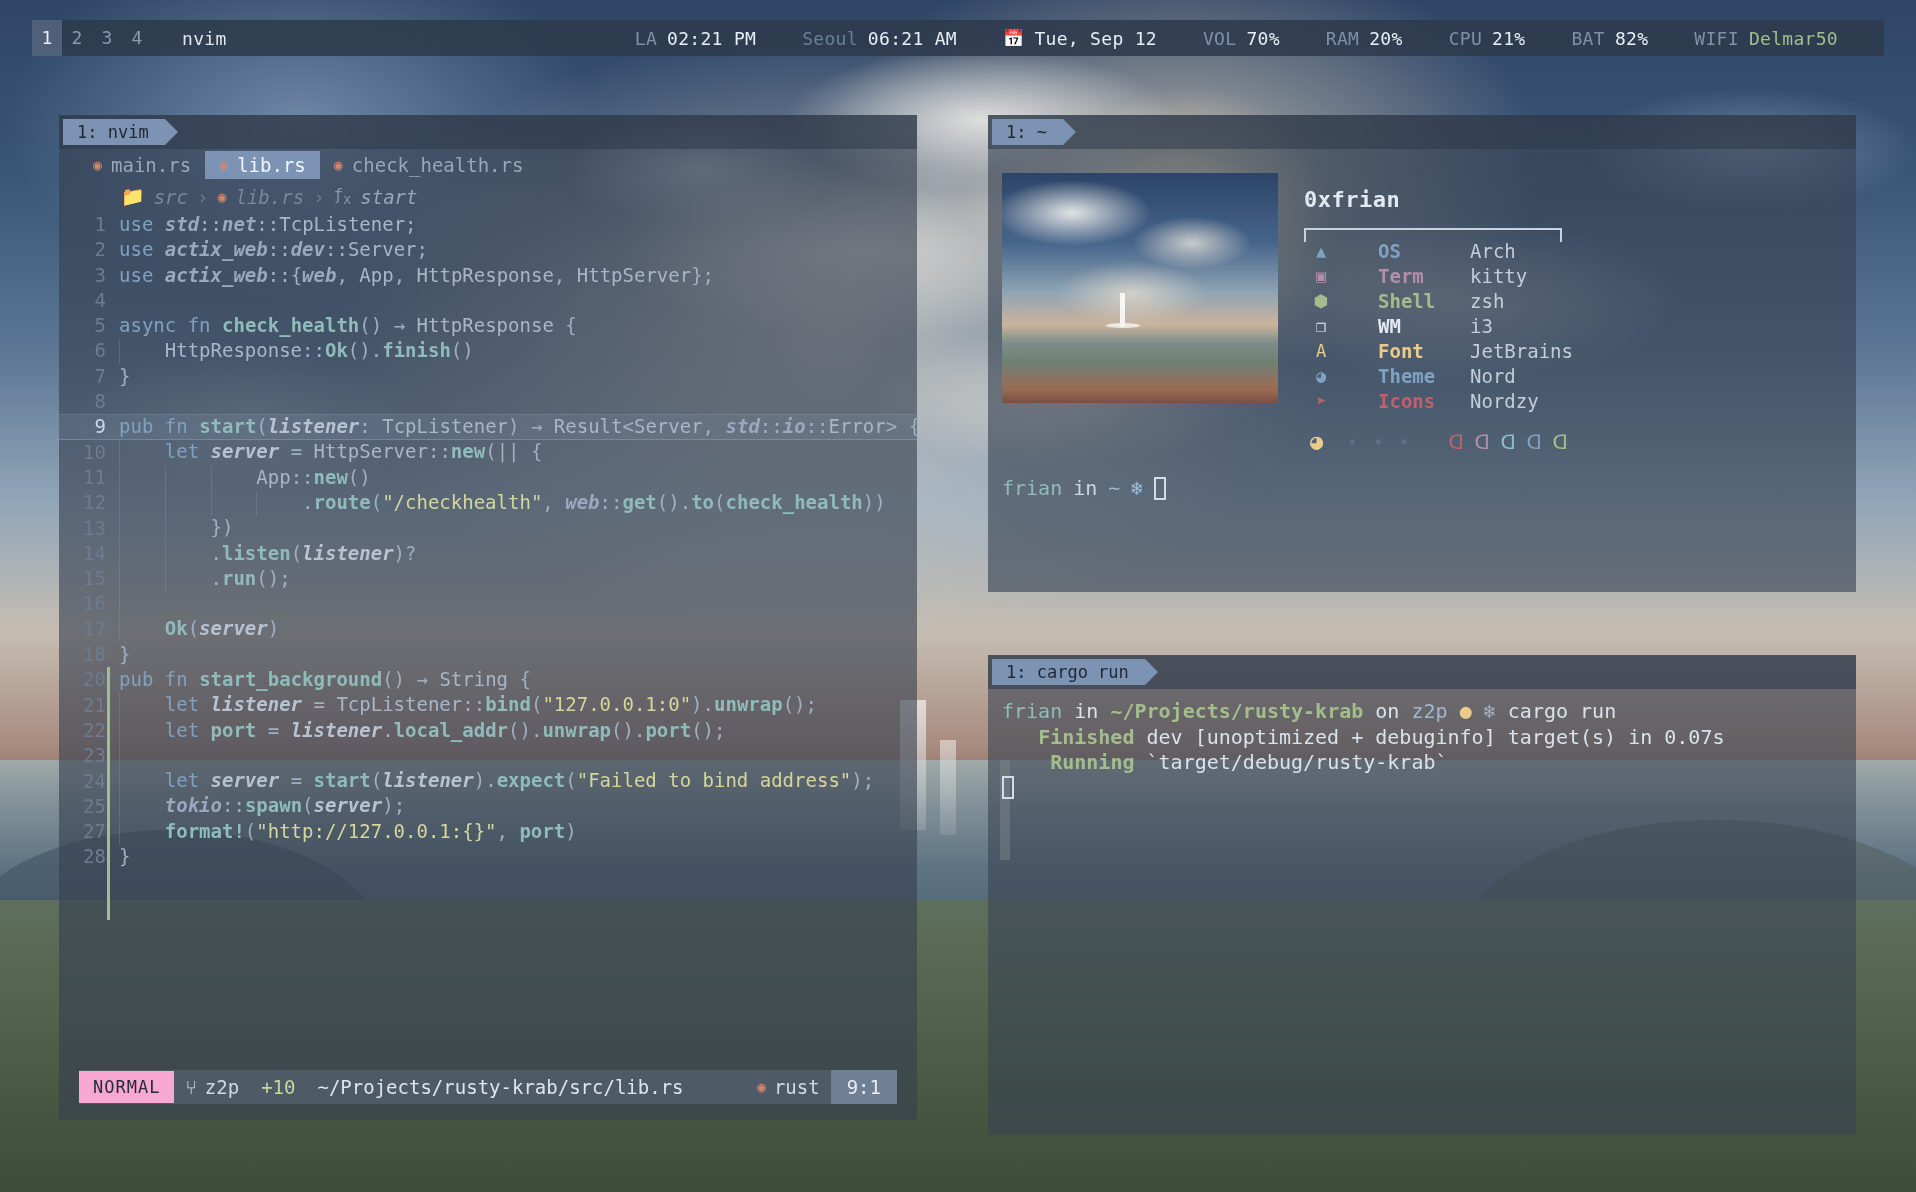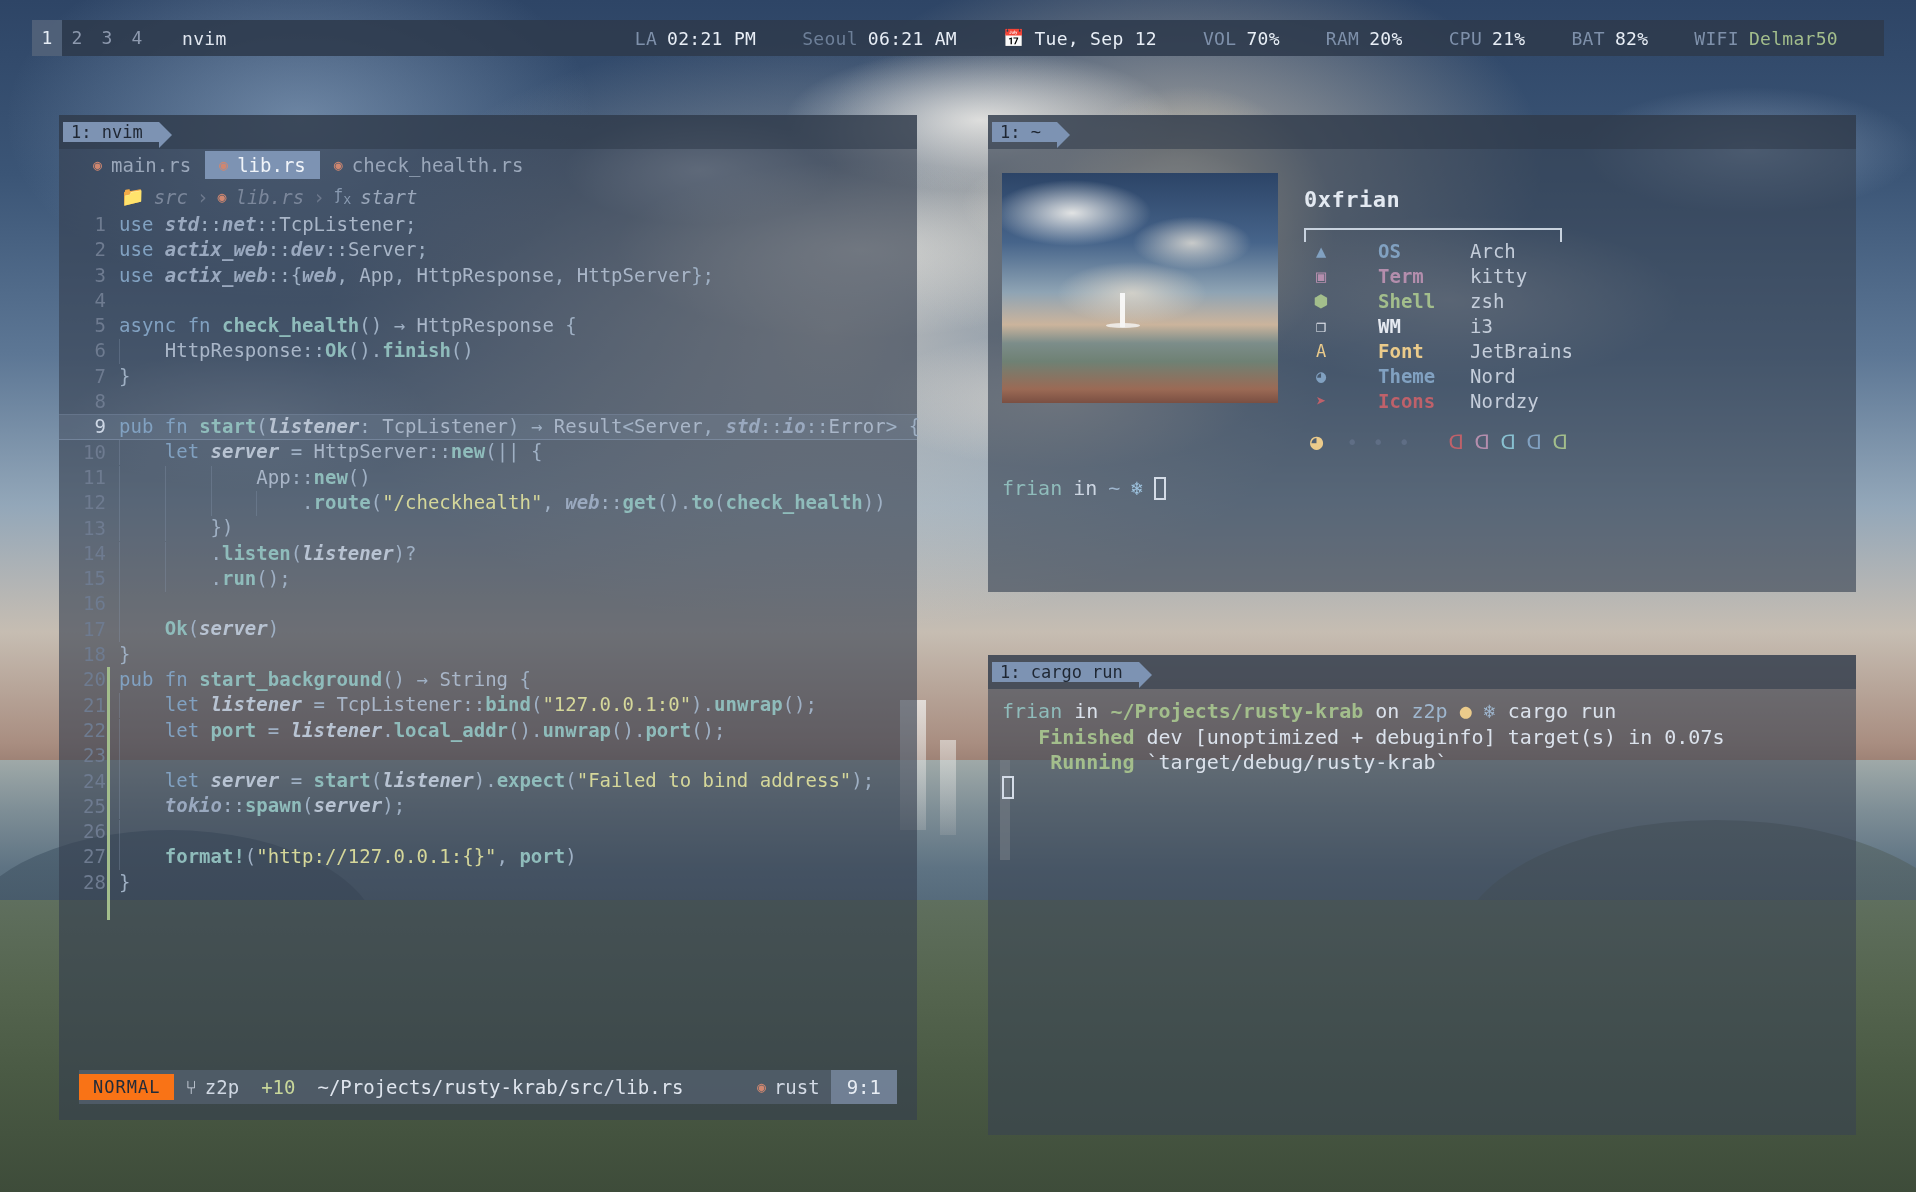--- a/index.html
+++ b/index.html
@@ -77,21 +77,21 @@
   .bar-val.green { color:#a3be8c; }
   .cal-ic { color:#88a2c4; font-size:17px; }
 
   
   .win { position:absolute; z-index:20; }
   .win-tabline {
     height:34px; display:flex; align-items:center;
     background:rgba(47,58,74,.82);
   }
   .win-tag {
-    position:relative; height:20px; padding:0 16px 0 8px;
+    position:relative; height:26px; padding:0 16px 0 14px;
     background:#7d93b3; color:#1f2733; font-size:17px;
     display:flex; align-items:center; margin-left:4px;
   }
   .win-tag:after {
     content:""; position:absolute; right:-13px; top:0;
     border-top:13px solid transparent; border-bottom:13px solid transparent;
     border-left:13px solid #7d93b3;
   }
 
   
@@ -121,21 +121,21 @@
   .var  { color:#b8c3d2; font-style:italic;font-weight:bold; }
   .mac  { color:#8fbcbb; font-weight:bold; }
   .indent { display:inline-block; border-left:1px solid rgba(140,155,180,.30); height:25px; vertical-align:middle; margin-right:-1px; }
   .addbar { position:absolute; left:48px; width:3px; background:#a3be8c; }
 
   .statusline {
     position:absolute; left:20px; right:20px; bottom:16px; height:34px;
     display:flex; align-items:center; font-size:19px;
     background:rgba(92,105,126,.55); color:#d3dae5;
   }
-  .sl-mode { background:#f97316; color:#222c3a; padding:8px 14px; height:26px; display:flex; align-items:center; letter-spacing:1px; font-size:17px;}
+  .sl-mode { background:#f9a8d4; color:#222c3a; padding:8px 14px; height:32px; display:flex; align-items:center; letter-spacing:1px; font-size:17px;}
   .sl-item { padding:0 11px; display:flex; align-items:center; gap:8px; }
   .sl-branch { color:#cfd7e2; }
   .sl-add { color:#c8d79a; }
   .sl-path { color:#dfe5ee; }
   .sl-flex { flex:1; }
   .sl-pos { background:rgba(140,158,185,.55); color:#e8edf4; padding:0 16px; height:34px; display:flex; align-items:center; }
 
   
   #term1 { left:988px; top:115px; width:868px; height:477px; }
   #term1 .win-body { height:443px; background:rgba(54,64,80,.62); position:relative; padding:12px 0 0 0; }
@@ -291,21 +291,20 @@
         <div class="cl"><span class="ln">15</span><span><span class="indent">&nbsp;&nbsp;&nbsp;&nbsp;</span><span class="indent">&nbsp;&nbsp;&nbsp;&nbsp;</span><span class="punc">.</span><span class="fn">run</span><span class="punc">(</span><span class="punc">)</span><span class="punc">;</span></span></div>
         <div class="cl"><span class="ln">16</span><span><span class="indent">&nbsp;&nbsp;&nbsp;&nbsp;</span></span></div>
         <div class="cl"><span class="ln">17</span><span><span class="indent">&nbsp;&nbsp;&nbsp;&nbsp;</span><span class="fn">Ok</span><span class="punc">(</span><span class="var">server</span><span class="punc">)</span></span></div>
         <div class="cl"><span class="ln">18</span><span><span class="punc">}</span></span></div>
         <div class="cl"><span class="ln">20</span><span><span class="kw">pub</span> <span class="kw">fn</span> <span class="fn">start_background</span><span class="punc">(</span><span class="punc">)</span> <span class="punc">→</span> <span class="ty">String</span> <span class="punc">{</span></span></div>
         <div class="cl"><span class="ln">21</span><span><span class="indent">&nbsp;&nbsp;&nbsp;&nbsp;</span><span class="kw">let</span> <span class="var">listener</span> <span class="punc">=</span> <span class="ty">TcpListener</span><span class="punc">:</span><span class="punc">:</span><span class="fn">bind</span><span class="punc">(</span><span class="str">"127.0.0.1:0"</span><span class="punc">)</span><span class="punc">.</span><span class="fn">unwrap</span><span class="punc">(</span><span class="punc">)</span><span class="punc">;</span></span></div>
         <div class="cl"><span class="ln">22</span><span><span class="indent">&nbsp;&nbsp;&nbsp;&nbsp;</span><span class="kw">let</span> <span class="fn">port</span> <span class="punc">=</span> <span class="var">listener</span><span class="punc">.</span><span class="fn">local_addr</span><span class="punc">(</span><span class="punc">)</span><span class="punc">.</span><span class="fn">unwrap</span><span class="punc">(</span><span class="punc">)</span><span class="punc">.</span><span class="fn">port</span><span class="punc">(</span><span class="punc">)</span><span class="punc">;</span></span></div>
         <div class="cl"><span class="ln">23</span><span><span class="indent">&nbsp;&nbsp;&nbsp;&nbsp;</span></span></div>
         <div class="cl"><span class="ln">24</span><span><span class="indent">&nbsp;&nbsp;&nbsp;&nbsp;</span><span class="kw">let</span> <span class="var">server</span> <span class="punc">=</span> <span class="fn">start</span><span class="punc">(</span><span class="var">listener</span><span class="punc">)</span><span class="punc">.</span><span class="fn">expect</span><span class="punc">(</span><span class="str">"Failed to bind address"</span><span class="punc">)</span><span class="punc">;</span></span></div>
         <div class="cl"><span class="ln">25</span><span><span class="indent">&nbsp;&nbsp;&nbsp;&nbsp;</span><span class="mod">tokio</span><span class="punc">:</span><span class="punc">:</span><span class="fn">spawn</span><span class="punc">(</span><span class="var">server</span><span class="punc">)</span><span class="punc">;</span></span></div>
-        <div class="cl"><span class="ln">26</span><span><span class="indent">&nbsp;&nbsp;&nbsp;&nbsp;</span></span></div>
         <div class="cl"><span class="ln">27</span><span><span class="indent">&nbsp;&nbsp;&nbsp;&nbsp;</span><span class="mac">format!</span><span class="punc">(</span><span class="str">"http://127.0.0.1:{}"</span><span class="punc">,</span> <span class="fn">port</span><span class="punc">)</span></span></div>
         <div class="cl"><span class="ln">28</span><span><span class="punc">}</span></span></div>
       </div>
 
     <div class="statusline">
       <div class="sl-mode">NORMAL</div>
       <div class="sl-item">
         <span>⑂</span>
         <span class="sl-branch">z2p</span>
       </div>

